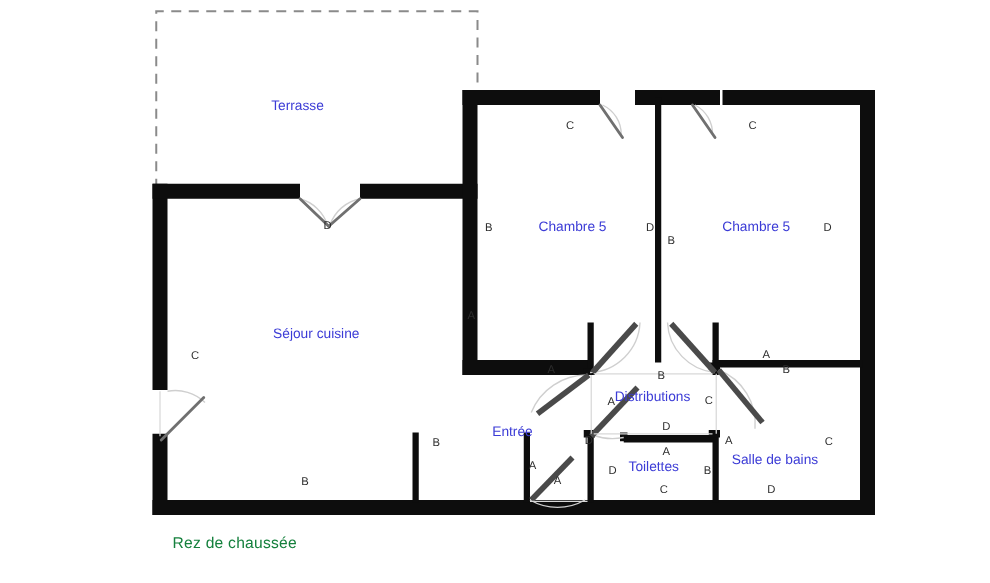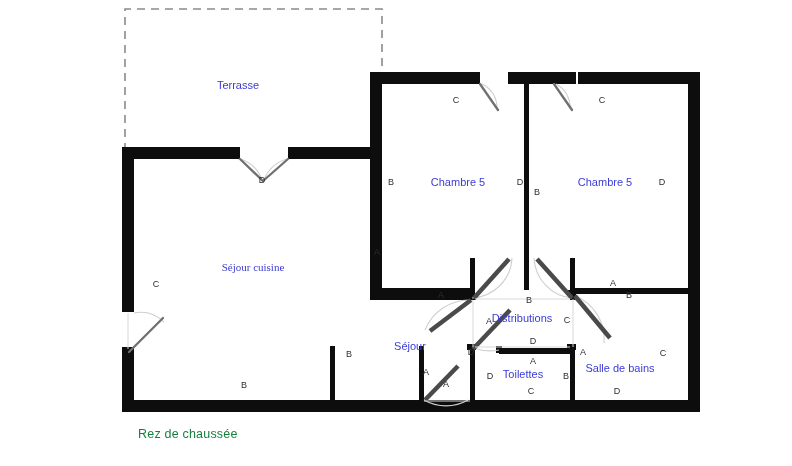--- a/index.html
+++ b/index.html
@@ -132,24 +132,24 @@
     <line x1="473" y1="300" x2="473" y2="347"></line>
     <line x1="573" y1="299" x2="573" y2="347"></line>
     <line x1="424" y1="401" x2="470" y2="401"></line>
     <line x1="128" y1="313" x2="128" y2="349"></line>
   </g>
 
 </svg>
 
 <div id="room-labels">
     <div class="room-label" style="left: 238px; top: 85px;">Terrasse</div>
-    <div class="room-label" style="left: 253px; top: 267px; font-family: Liberation Serif, serif;">Séjour cuisine</div>
+    <div class="room-label" style="left: 253px; top: 267px;">Séjour cuisine</div>
     <div class="room-label" style="left: 458px; top: 182px;">Chambre 5</div>
     <div class="room-label" style="left: 605px; top: 182px;">Chambre 5</div>
-    <div class="room-label" style="left: 410px; top: 346px;">Séjour</div>
+    <div class="room-label" style="left: 410px; top: 346px;">Entrée</div>
     <div class="room-label" style="left: 522px; top: 318px;">Distributions</div>
     <div class="room-label" style="left: 523px; top: 374px;">Toilettes</div>
     <div class="room-label" style="left: 620px; top: 368px;">Salle de bains</div>
   </div>
 
 <div id="letter-labels">
     <div class="wall-letter" style="left: 262px; top: 180px;">D</div>
     <div class="wall-letter" style="left: 156px; top: 284px;">C</div>
     <div class="wall-letter" style="left: 244px; top: 385px;">B</div>
     <div class="wall-letter" style="left: 349px; top: 354px;">B</div>

